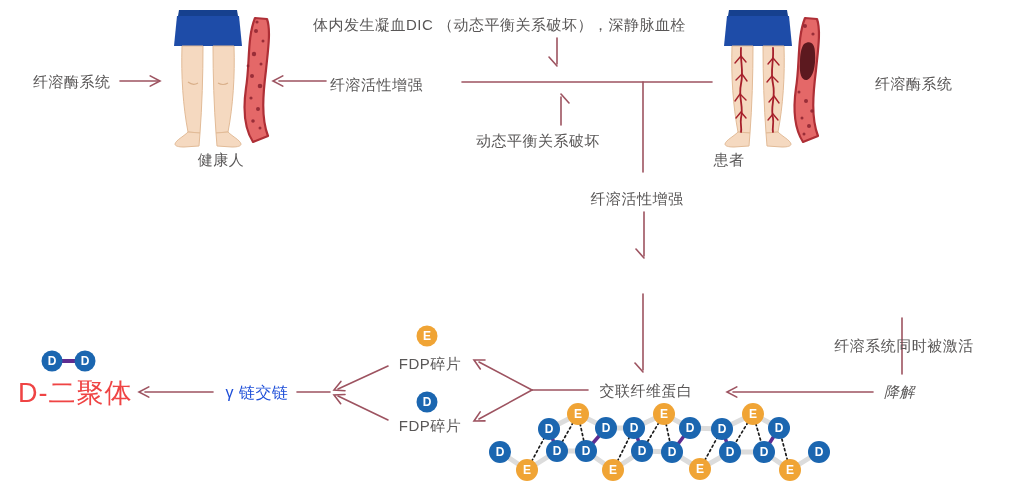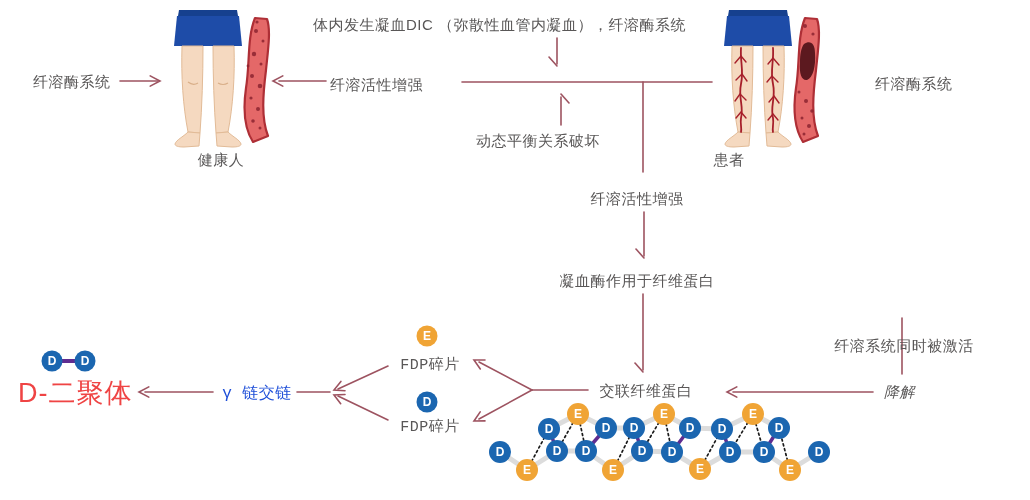--- a/index.html
+++ b/index.html
@@ -1,21 +1,21 @@
 <!DOCTYPE html>
 <html><head>
 <meta charset="utf-8">
 <style>
   html,body{margin:0;padding:0;background:#ffffff;}
   #canvas{position:relative;width:1030px;height:500px;background:#ffffff;overflow:hidden;
           font-family:"Liberation Sans","DejaVu Sans",sans-serif;}
   #connectors,#chain-svg{position:absolute;left:0;top:0;z-index:1;}
   .illus{position:absolute;z-index:3;}
   .label{position:absolute;z-index:2;font-size:15px;color:#595757;white-space:nowrap;letter-spacing:0.5px;}
-  .centered{transform:translateX(-50%);font-family:Liberation Mono, monospace;}
+  .centered{transform:translateX(-50%);}
   .maroon{color:#1d4ed8;font-size:16px;}
   .ddimer{color:#ef4444;font-size:27px;letter-spacing:1px;}
   .badge{position:absolute;z-index:2;width:21px;height:21px;border-radius:50%;
          transform:translate(-50%,-50%);color:#ffffff;font-weight:bold;font-size:12px;
          line-height:21px;text-align:center;}
   .dd-icon{position:absolute;z-index:2;}
   .dd-line{position:absolute;border-radius:2px;}
 </style>
 </head>
 <body>
@@ -126,29 +126,28 @@
       <circle cx="690" cy="428" r="11" fill="#1b66b0"></circle>
       <text x="690" y="432.2" fill="#ffffff" font-size="12" font-weight="bold" text-anchor="middle" font-family="&quot;Liberation Sans&quot;,&quot;DejaVu Sans&quot;,sans-serif">D</text>
       <circle cx="722" cy="429" r="11" fill="#1b66b0"></circle>
       <text x="722" y="433.2" fill="#ffffff" font-size="12" font-weight="bold" text-anchor="middle" font-family="&quot;Liberation Sans&quot;,&quot;DejaVu Sans&quot;,sans-serif">D</text>
       <circle cx="753" cy="414" r="11" fill="#f0a435"></circle>
       <text x="753" y="418.2" fill="#ffffff" font-size="12" font-weight="bold" text-anchor="middle" font-family="&quot;Liberation Sans&quot;,&quot;DejaVu Sans&quot;,sans-serif">E</text>
       <circle cx="779" cy="428" r="11" fill="#1b66b0"></circle>
       <text x="779" y="432.2" fill="#ffffff" font-size="12" font-weight="bold" text-anchor="middle" font-family="&quot;Liberation Sans&quot;,&quot;DejaVu Sans&quot;,sans-serif">D</text>
     </svg>
 
-  <div class="label" style="left:313px;top:16px;">体内发生凝血DIC （弥散性血管内凝血），纤溶酶系统</div>
+  <div class="label" style="left:313px;top:16px;">体内发生凝血DIC （动态平衡关系破坏），深静脉血栓</div>
   <div class="label" style="left:33px;top:73px;">纤溶酶系统</div>
   <div class="label" style="left:330px;top:76px;">纤溶活性增强</div>
   <div class="label" style="left:875px;top:75px;">纤溶酶系统</div>
   <div class="label centered" style="left:221px;top:151px;">健康人</div>
   <div class="label centered" style="left:729px;top:151px;text-align:right;">患者</div>
   <div class="label centered" style="left:538px;top:132px;">动态平衡关系破坏</div>
   <div class="label centered" style="left:637px;top:190px;">纤溶活性增强</div>
-  <div class="label centered" style="left:637px;top:272px;">凝血酶作用于纤维蛋白</div>
   <div class="label centered" style="left:904px;top:296px;margin-top:41px;">纤溶系统同时被激活</div>
   <div class="label" style="left:884px;top:383px;font-style:italic;">降解</div>
   <div class="label centered" style="left:646px;top:382px;">交联纤维蛋白</div>
   <div class="label centered" style="left:430px;top:355px;">FDP碎片</div>
   <div class="label centered" style="left:430px;top:417px;">FDP碎片</div>
   <div class="label centered maroon" style="left:257px;top:383px;">γ 链交链</div>
   <div class="label ddimer" style="left:18px;top:375px;">D-二聚体</div>
 
   <div class="badge" style="left: 427px; top: 336px; background: rgb(240, 164, 53);">E</div>
   <div class="badge" style="left: 427px; top: 402px; background: rgb(27, 102, 176);">D</div>

